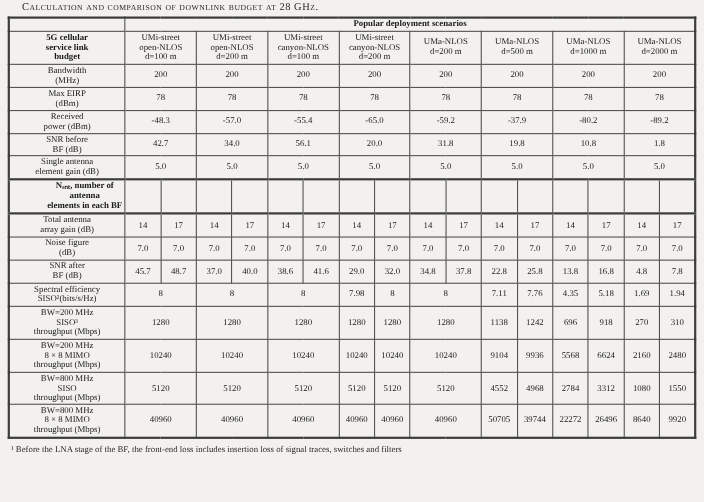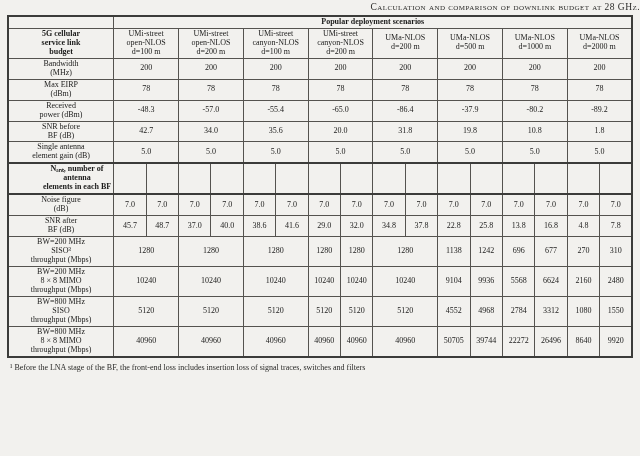--- a/index.html
+++ b/index.html
@@ -3,21 +3,21 @@
 <meta charset="utf-8">
 <style>
   html,body{margin:0;padding:0;}
   body{
     width:640px;height:456px;overflow:hidden;
     background:#f2f1ee;
     font-family:"Liberation Serif","DejaVu Serif",serif;
     color:#1b1b1a;
   }
   .caption{
-    text-align:right;
+    text-align:left;
     font-variant:small-caps;
     font-size:9.5px;
     letter-spacing:.45px;
     padding-top:2px;
     color:#2a2a28;
     margin-left:20px;
   }
   table.budget{
     border-collapse:collapse;
     table-layout:fixed;
@@ -128,31 +128,31 @@
           <td colspan="2">78</td>
           <td colspan="2">78</td>
         </tr>
         <tr>
           <td>Received
 power (dBm)</td>
           <td colspan="2">-48.3</td>
           <td colspan="2">-57.0</td>
           <td colspan="2">-55.4</td>
           <td colspan="2">-65.0</td>
-          <td colspan="2">-86.4</td>
+          <td colspan="2">-59.2</td>
           <td colspan="2">-37.9</td>
           <td colspan="2">-80.2</td>
           <td colspan="2">-89.2</td>
         </tr>
         <tr>
           <td>SNR before
 BF (dB)</td>
           <td colspan="2">42.7</td>
           <td colspan="2">34.0</td>
-          <td colspan="2">35.6</td>
+          <td colspan="2">56.1</td>
           <td colspan="2">20.0</td>
           <td colspan="2">31.8</td>
           <td colspan="2">19.8</td>
           <td colspan="2">10.8</td>
           <td colspan="2">1.8</td>
         </tr>
         <tr>
           <td>Single antenna
 element gain (dB)</td>
           <td colspan="2">5.0</td>
@@ -176,20 +176,40 @@
           <td class="bold" colspan="1">8</td>
           <td class="bold" colspan="1">16</td>
           <td class="bold" colspan="1">8</td>
           <td class="bold" colspan="1">16</td>
           <td class="bold" colspan="1">8</td>
           <td class="bold" colspan="1">16</td>
           <td class="bold" colspan="1">8</td>
           <td class="bold" colspan="1">16</td>
           <td class="bold" colspan="1">8</td>
           <td class="bold" colspan="1">16</td>
+        </tr>
+        <tr>
+          <td>Total antenna
+array gain (dB)</td>
+          <td colspan="1">14</td>
+          <td colspan="1">17</td>
+          <td colspan="1">14</td>
+          <td colspan="1">17</td>
+          <td colspan="1">14</td>
+          <td colspan="1">17</td>
+          <td colspan="1">14</td>
+          <td colspan="1">17</td>
+          <td colspan="1">14</td>
+          <td colspan="1">17</td>
+          <td colspan="1">14</td>
+          <td colspan="1">17</td>
+          <td colspan="1">14</td>
+          <td colspan="1">17</td>
+          <td colspan="1">14</td>
+          <td colspan="1">17</td>
         </tr>
         <tr>
           <td>Noise figure
 (dB)</td>
           <td colspan="1">7.0</td>
           <td colspan="1">7.0</td>
           <td colspan="1">7.0</td>
           <td colspan="1">7.0</td>
           <td colspan="1">7.0</td>
           <td colspan="1">7.0</td>
@@ -218,33 +238,49 @@
           <td colspan="1">34.8</td>
           <td colspan="1">37.8</td>
           <td colspan="1">22.8</td>
           <td colspan="1">25.8</td>
           <td colspan="1">13.8</td>
           <td colspan="1">16.8</td>
           <td colspan="1">4.8</td>
           <td colspan="1">7.8</td>
         </tr>
         <tr>
+          <td>Spectral efficiency
+SISO²(bits/s/Hz)</td>
+          <td colspan="2">8</td>
+          <td colspan="2">8</td>
+          <td colspan="2">8</td>
+          <td colspan="1">7.98</td>
+          <td colspan="1">8</td>
+          <td colspan="2">8</td>
+          <td colspan="1">7.11</td>
+          <td colspan="1">7.76</td>
+          <td colspan="1">4.35</td>
+          <td colspan="1">5.18</td>
+          <td colspan="1">1.69</td>
+          <td colspan="1">1.94</td>
+        </tr>
+        <tr>
           <td>BW=200 MHz
 SISO³
 throughput (Mbps)</td>
           <td colspan="2">1280</td>
           <td colspan="2">1280</td>
           <td colspan="2">1280</td>
           <td colspan="1">1280</td>
           <td colspan="1">1280</td>
           <td colspan="2">1280</td>
           <td colspan="1">1138</td>
           <td colspan="1">1242</td>
           <td colspan="1">696</td>
-          <td colspan="1">677</td>
+          <td colspan="1">918</td>
           <td colspan="1">270</td>
           <td colspan="1">310</td>
         </tr>
         <tr>
           <td>BW=200 MHz
 8 × 8 MIMO
 throughput (Mbps)</td>
           <td colspan="2">10240</td>
           <td colspan="2">10240</td>
           <td colspan="2">10240</td>

